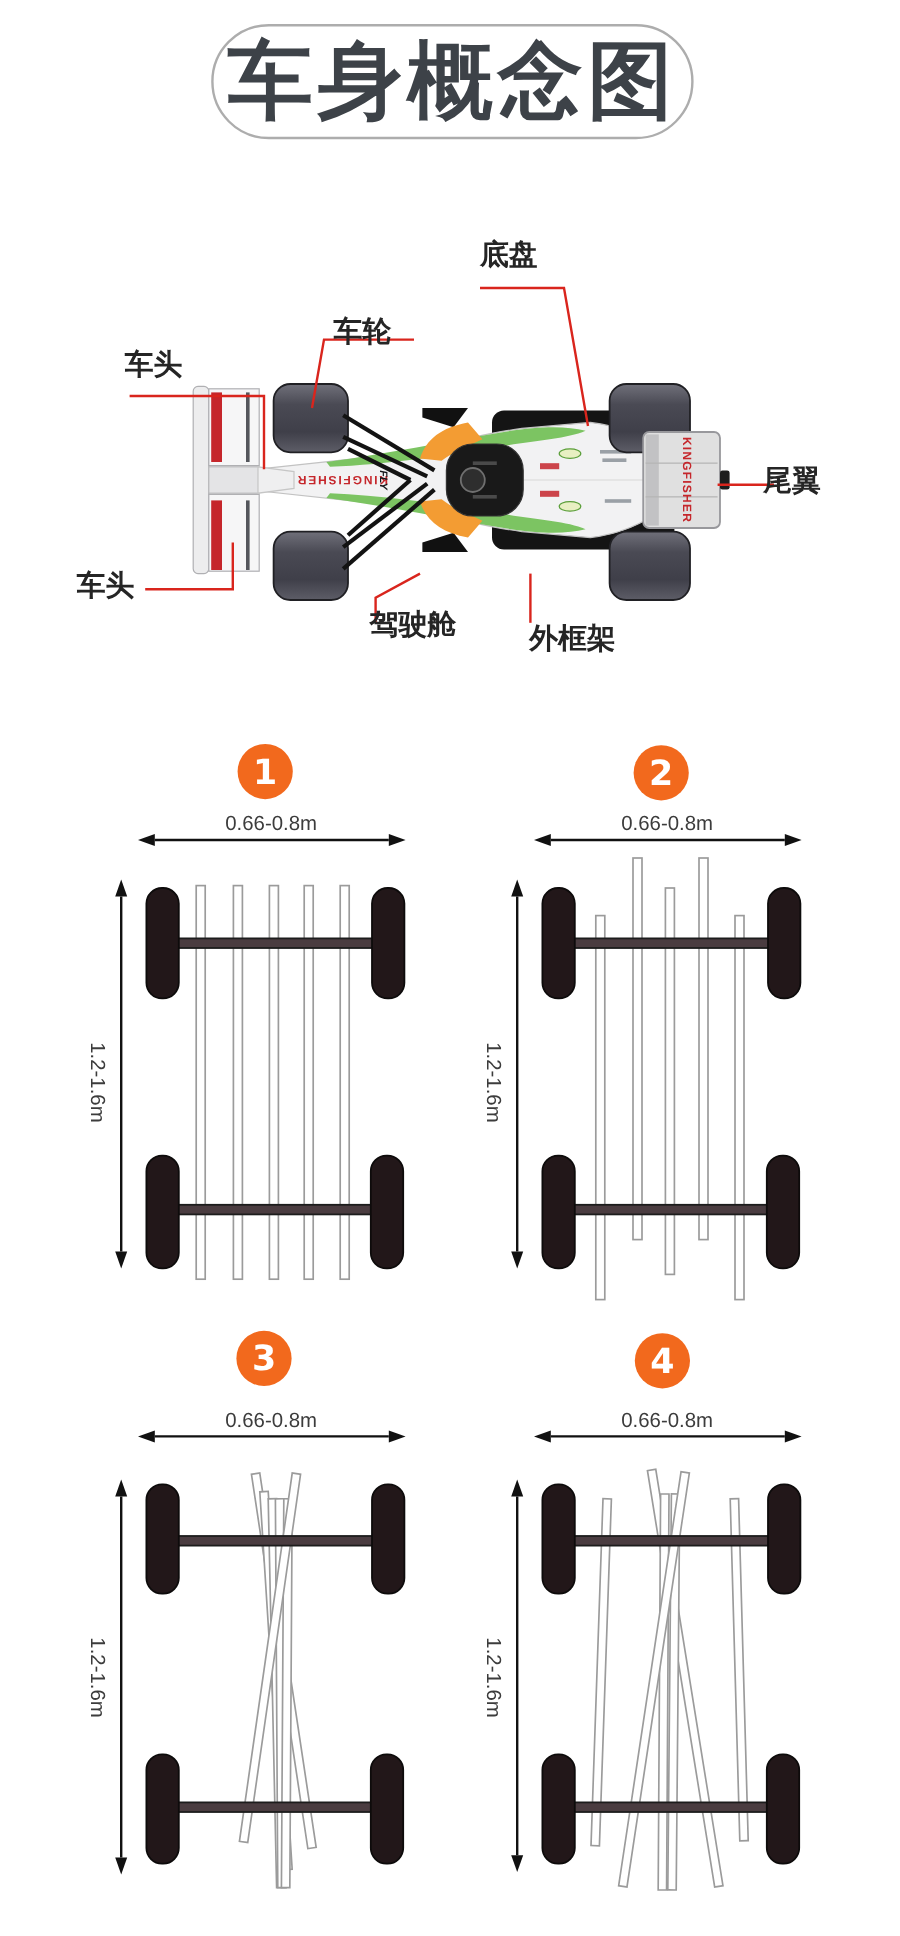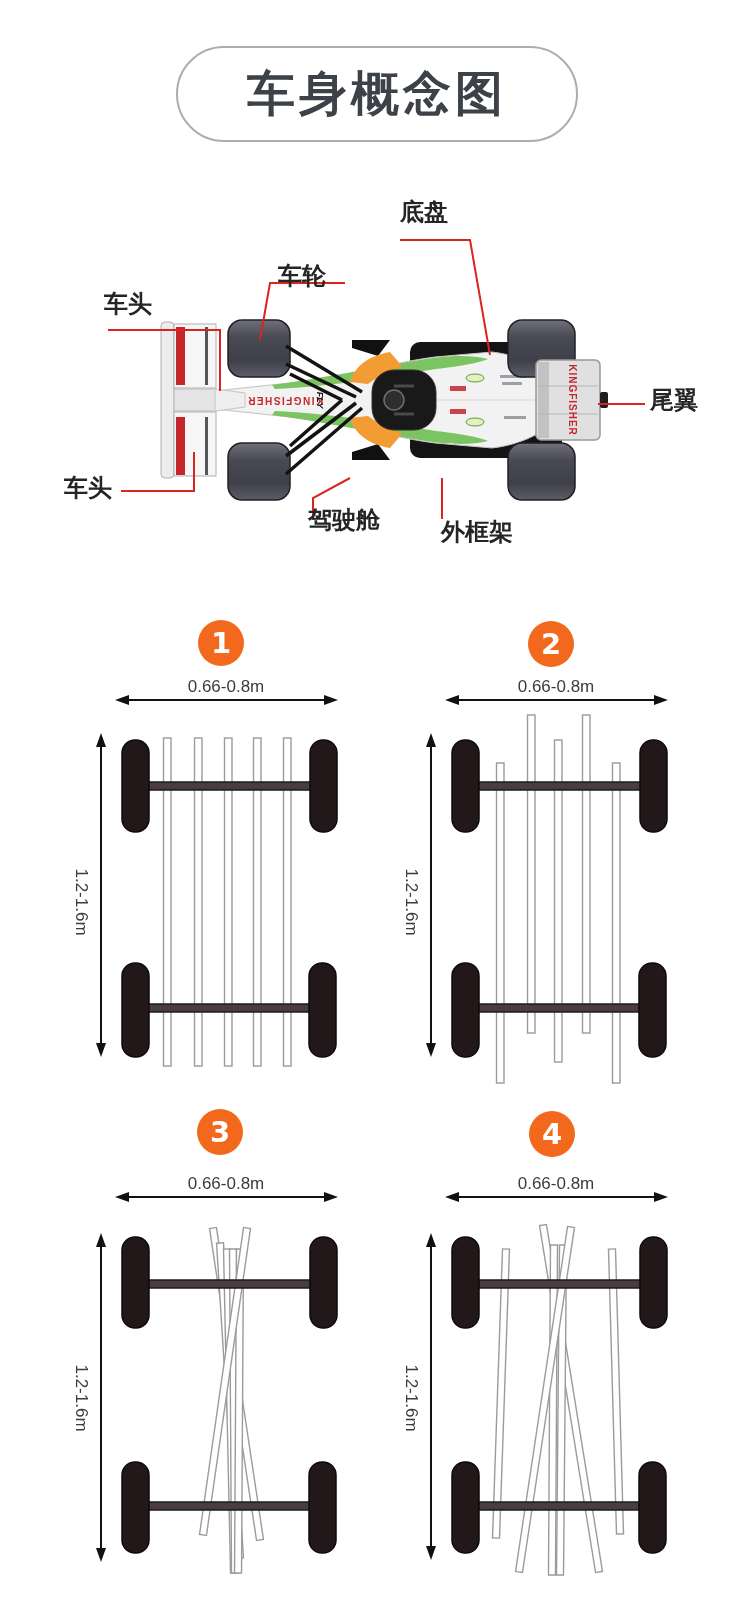--- a/index.html
+++ b/index.html
@@ -1,23 +1,23 @@
 <!DOCTYPE html>
 <html><head>
 <meta charset="utf-8">
 <style>
   html,body{margin:0;padding:0;background:#fff;}
   #page{position:relative;width:750px;height:1613px;background:#ffffff;overflow:hidden;
         font-family:"Liberation Sans","DejaVu Sans",sans-serif;}
   .abs{position:absolute;}
-  .title-pill{left:176px;top:46px;width:398px;height:92px;border:2px solid #adadad;
+  .title-pill{left:176px;top:20px;width:398px;height:92px;border:2px solid #adadad;
       border-radius:54px;display:flex;align-items:center;justify-content:center;
-      font-size:48px;font-weight:bold;color:#3d4248;letter-spacing:4px;
+      font-size:71px;font-weight:bold;color:#3d4248;letter-spacing:4px;
       font-family:"DejaVu Sans","Liberation Sans",sans-serif;}
-  .cn-label{font-family:Liberation Mono, monospace;font-size:24px;
+  .cn-label{font-family:Liberation Serif, serif;font-size:24px;
       font-weight:bold;color:#252525;white-space:nowrap;line-height:1.15;}
   .badge{width:46px;height:46px;border-radius:50%;background:#f2691d;color:#fff;
       display:flex;align-items:center;justify-content:center;font-size:29px;font-weight:bold;
       font-family:"DejaVu Sans",sans-serif;}
   svg{display:block;}
   svg text{font-family:"Liberation Sans","DejaVu Sans",sans-serif;}
   .dim-t{font-size:17px;fill:#3c3c3c;}
 </style>
 </head>
 <body>
@@ -119,21 +119,21 @@
       <path d="M538,234 H585"></path>
       <path d="M61,321 H134 V282"></path>
       <path d="M253,349 V328 L290,308"></path>
       <path d="M382,349 V308"></path>
     </g>
   </svg>
 
   <div class="abs cn-label" style="left:104px;top:292px">车头</div>
   <div class="abs cn-label" style="left:278px;top:264px">车轮</div>
   <div class="abs cn-label" style="left:400px;top:200px">底盘</div>
-  <div class="abs cn-label" style="left:650px;top:388px">尾翼</div>
+  <div class="abs cn-label" style="left:636px;top:388px">尾翼</div>
   <div class="abs cn-label" style="left:64px;top:476px">车头</div>
   <div class="abs cn-label" style="left:308px;top:508px">驾驶舱</div>
   <div class="abs cn-label" style="left:441px;top:520px">外框架</div>
 
   <div class="abs badge" style="left:198px;top:620px">1</div>
   <div class="abs badge" style="left:528px;top:621px">2</div>
   <div class="abs badge" style="left:197px;top:1109px">3</div>
   <div class="abs badge" style="left:529px;top:1111px">4</div>
 
   <svg class="abs" style="left:60px;top:668px" width="300" height="420" viewBox="0 0 300 420">

